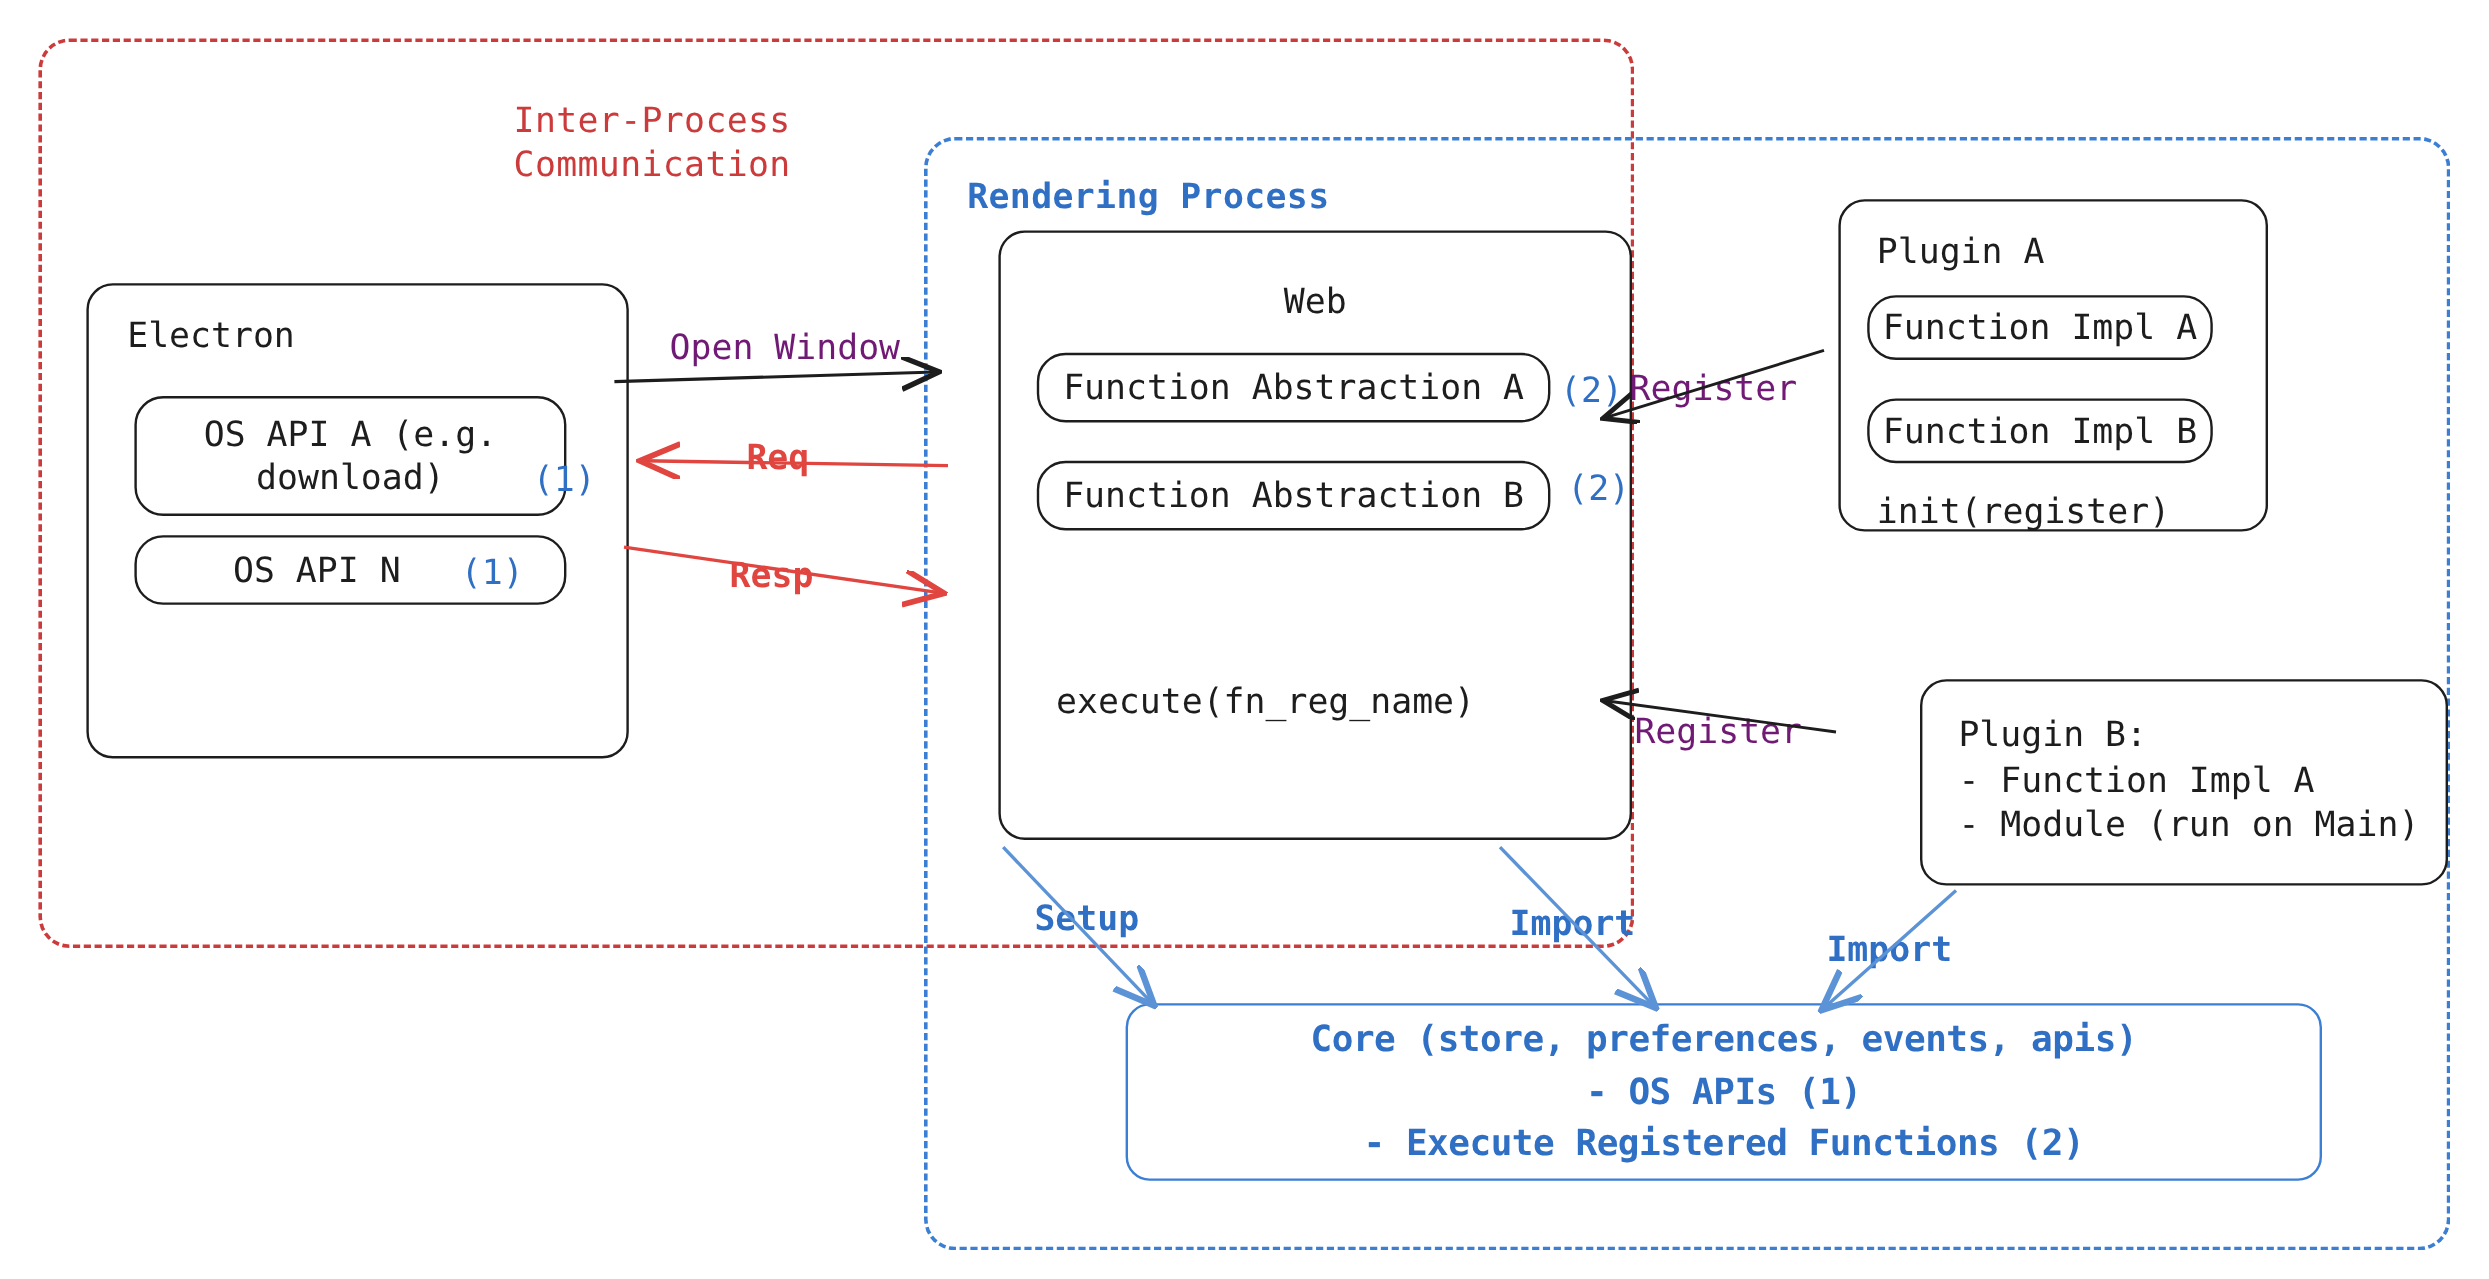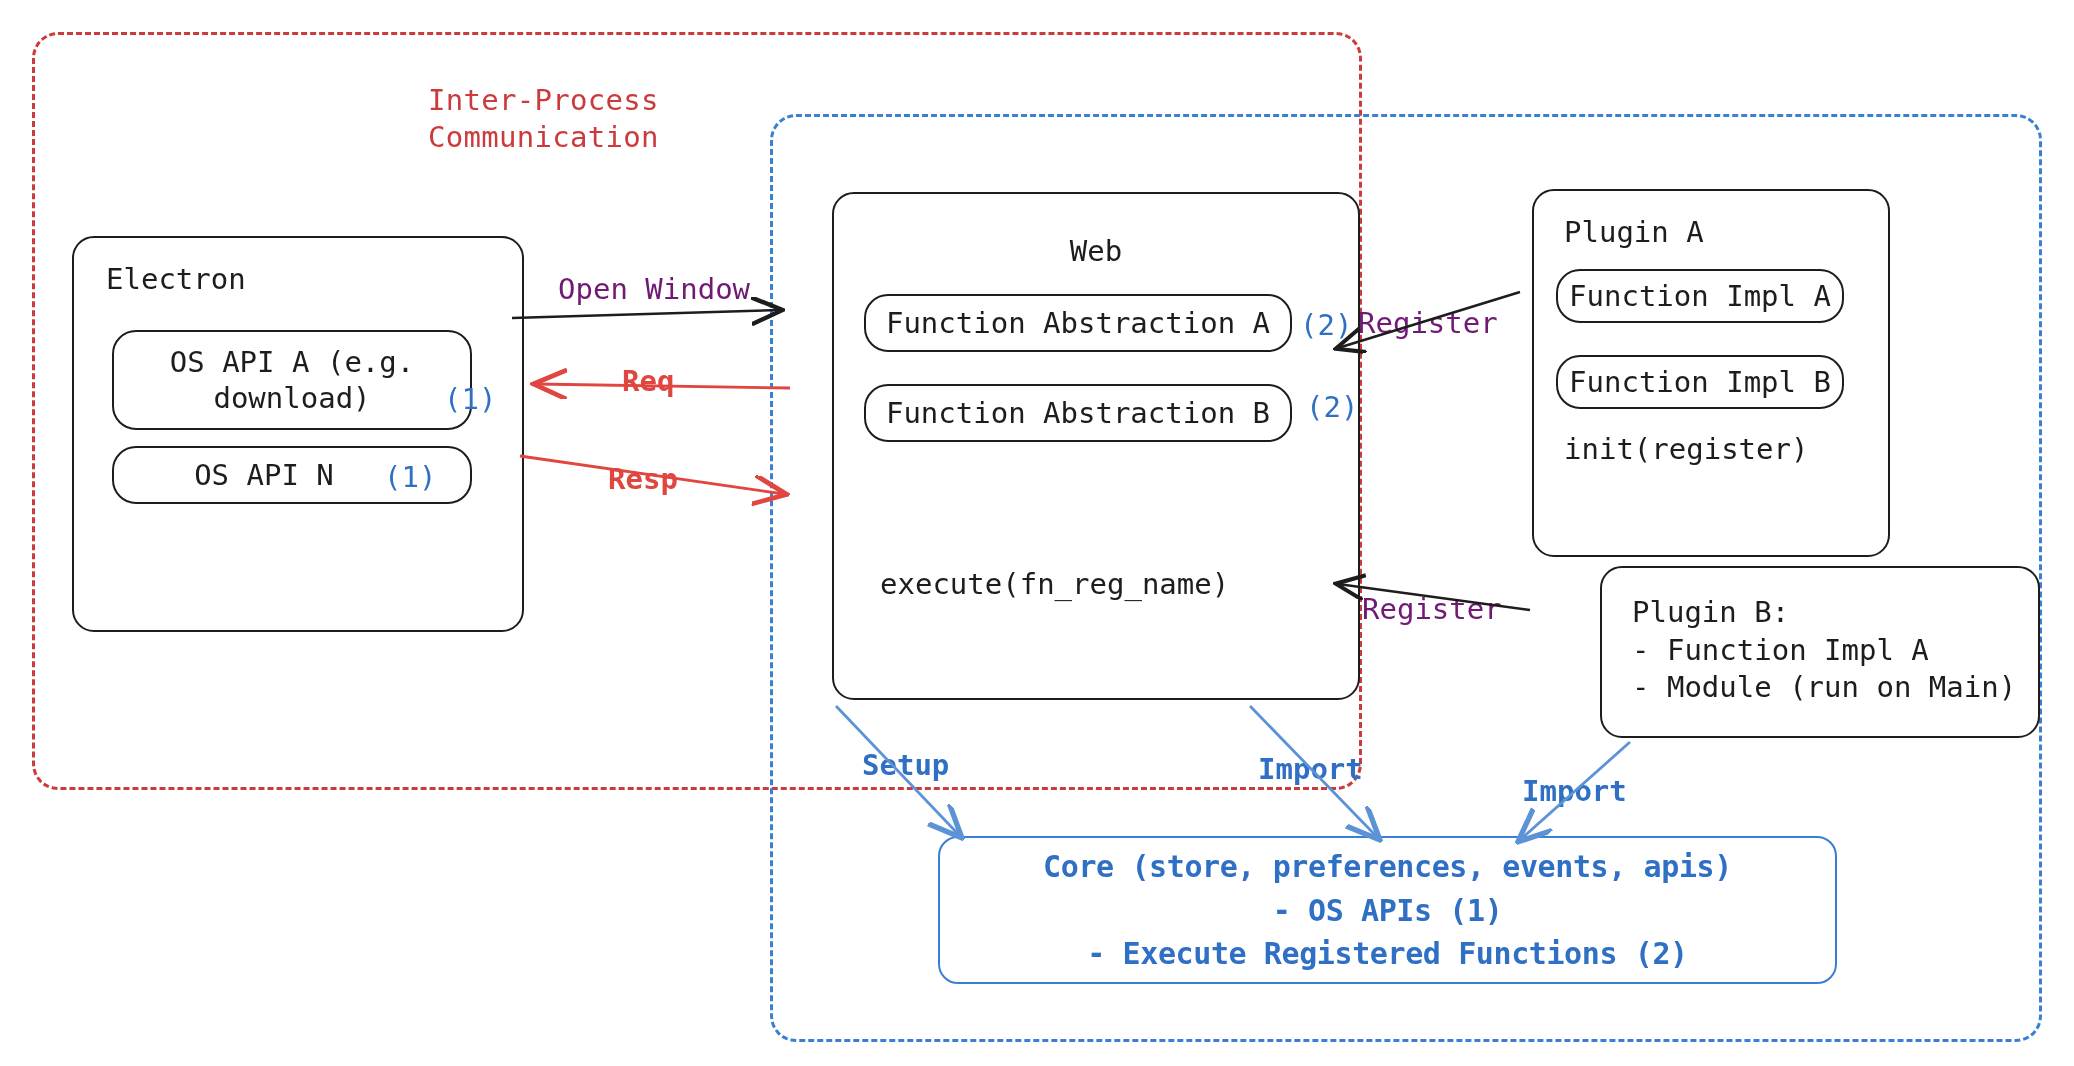--- a/index.html
+++ b/index.html
@@ -48,20 +48,21 @@
 </head>
 <body>
 
 <div id="stage">
 
   <div class="region ipc" style="left:32px;top:32px;width:1330px;height:758px;"></div>
   <div class="region render" style="left:770px;top:114px;width:1272px;height:928px;"></div>
 
   <div class="region-label ipc" style="left:428px;top:82px;">Inter-Process
 Communication</div>
+  <div class="region-label render" style="left:806px;top:145px;">Rendering Process</div>
 
   <div class="box" style="left:72px;top:236px;width:452px;height:396px;">
     <div class="box-title" style="left:32px;top:24px;">Electron</div>
 
     <div class="box inner" style="left:38px;top:92px;width:360px;height:100px;">
       <div class="inner-text">OS API A (e.g.
 download)</div>
     </div>
     <div class="badge" style="left:370px;top:144px;">(1)</div>
 
@@ -81,40 +82,40 @@
 
     <div class="box inner" style="left:30px;top:190px;width:428px;height:58px;">
       <div class="inner-text">Function Abstraction B</div>
     </div>
     <div class="badge" style="left:472px;top:196px;">(2)</div>
 
 
     <div class="free-text" style="left:46px;top:372px;">execute(fn_reg_name)</div>
   </div>
 
-  <div class="box" style="left:1532px;top:166px;width:358px;height:368px;margin-top:23px;">
+  <div class="box" style="left:1532px;top:166px;width:358px;height:277px;">
     <div class="box-title" style="left:30px;top:24px;">Plugin A</div>
 
     <div class="box inner" style="left:22px;top:78px;width:288px;height:54px;">
       <div class="inner-text">Function Impl A</div>
     </div>
     <div class="box inner" style="left:22px;top:164px;width:288px;height:54px;">
       <div class="inner-text">Function Impl B</div>
     </div>
 
     <div class="free-text" style="left:30px;top:240px;">init(register)</div>
   </div>
 
   <div class="box" style="left:1600px;top:566px;width:440px;height:172px;">
     <div class="free-text" style="left:30px;top:26px;">Plugin B:
 - Function Impl A
 - Module (run on Main)</div>
   </div>
 
-  <div class="box core" style="left:938px;top:836px;width:899px;height:148px;">
+  <div class="box core" style="left:938px;top:836px;width:997px;height:148px;">
     <div class="core-text">Core (store, preferences, events, apis)
 - OS APIs (1)
 - Execute Registered Functions (2)</div>
   </div>
 
   <div class="edge-label dark" style="left:558px;top:272px;">Open Window</div>
   <div class="edge-label red" style="left:622px;top:364px;">Req</div>
   <div class="edge-label red" style="left:608px;top:462px;">Resp</div>
   <div class="edge-label dark" style="left:1358px;top:306px;">Register</div>
   <div class="edge-label dark" style="left:1362px;top:592px;">Register</div>

